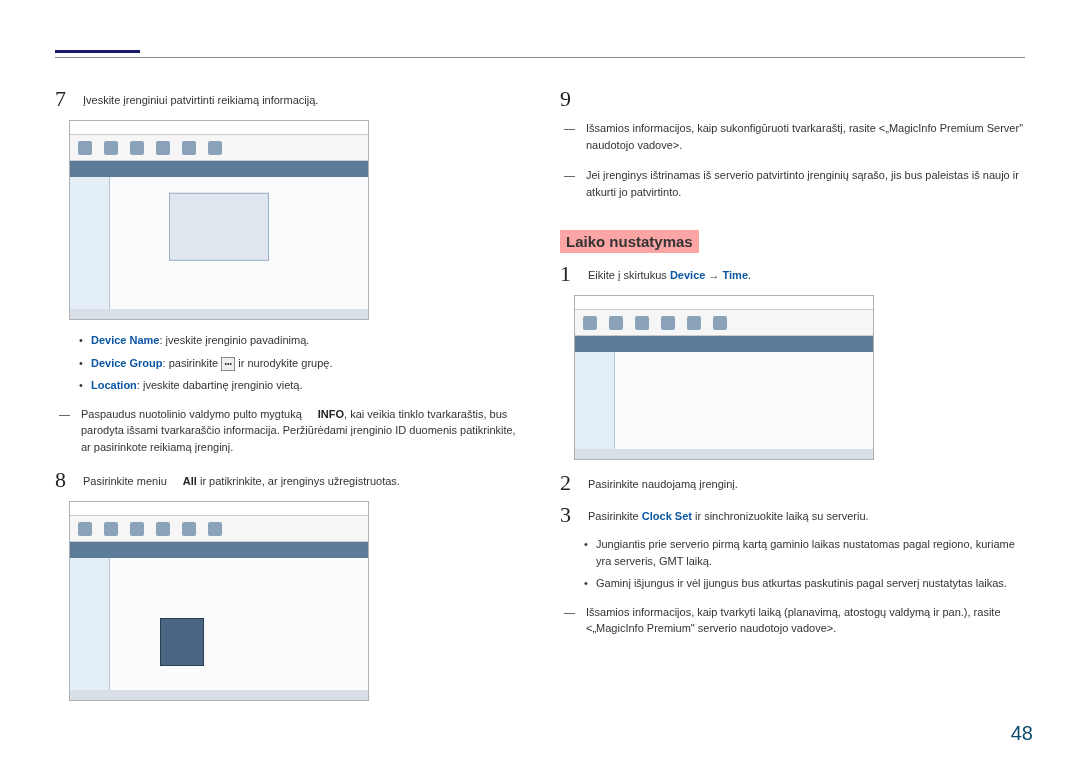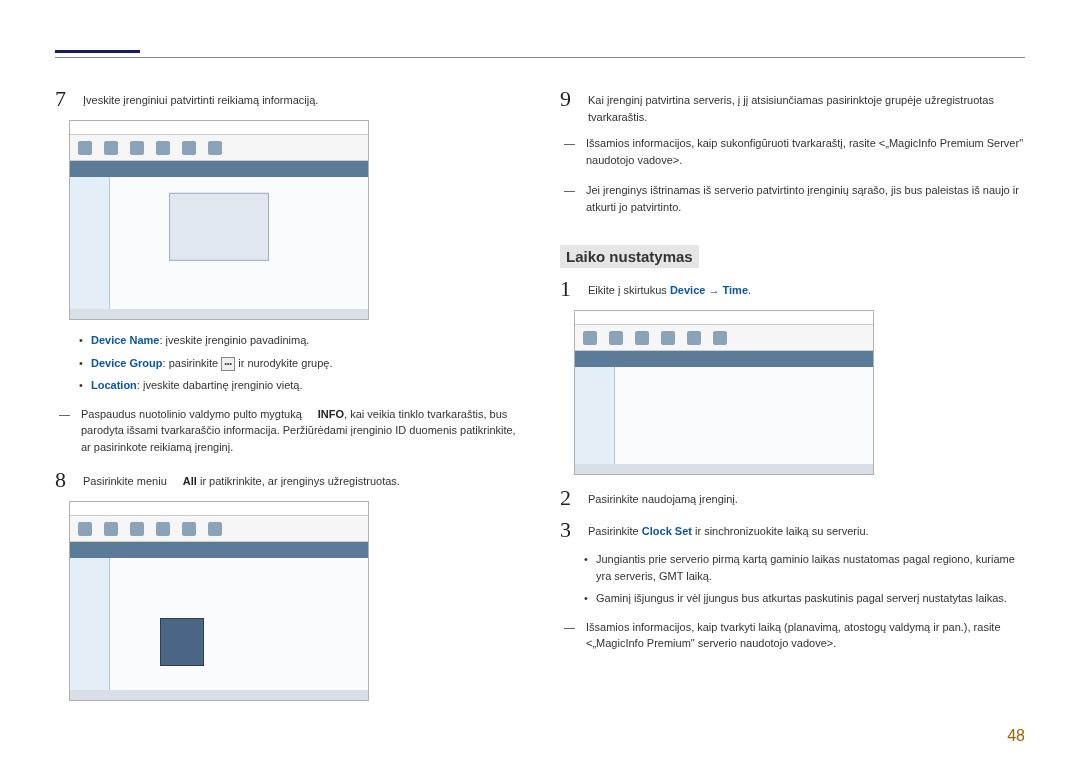--- a/index.html
+++ b/index.html
@@ -38,22 +38,22 @@
     .screenshot .item { position:absolute; left:50px; top:60px; width:44px; height:48px; background:#4b6584; border:1px solid #2c3e50;}
     .mini-icon { width:14px; height:14px; background:#8aa3b8; border-radius:2px; }
     .bullets { margin: 6px 0 12px 24px; }
     .bullets li { list-style: none; margin-bottom: 6px; line-height: 1.5; position: relative; padding-left: 12px;}
     .bullets li::before { content:"•"; position:absolute; left:0; color:#333; }
     .dash-note { display:flex; gap:8px; margin: 6px 0 14px 4px; line-height:1.5; color:#333;}
     .dash-note .dash { color:#333; font-size:11px; min-width:14px; }
     .blue-bold { color: #0b56a3; font-weight: bold; }
     .bold { font-weight: bold; color:#222;padding-left:13px; }
     .ellipsis-btn { display:inline-block; width:14px; height:14px; border:1px solid #888; background:#eee; text-align:center; font-size:7px; line-height:12px; vertical-align:middle; padding:0 1px;}
-    .section-heading { background: #e5e5e5; display: inline-block; padding: 3px 6px; font-size: 15px; font-weight: 600; color: #333; margin: 16px 0 10px 0; }
-    .page-num { position: absolute; bottom: 18px; right: 55px; font-size: 16px; color: #a16207; }
+    .section-heading { background: #fca5a5; display: inline-block; padding: 3px 6px; font-size: 15px; font-weight: 600; color: #333; margin: 16px 0 10px 0; }
+    .page-num { position: absolute; bottom: 18px; right: 47px; font-size: 20px; color: #0c4a6e; }
     .screenshot.tall { height: 165px; width: 300px; }
     .arrow { font-family: Arial; }
   </style>
 </head>
 <body>
 
 <div class="top-rule"></div>
 <div class="thin-rule"></div>
 
 <div class="columns">
@@ -107,21 +107,20 @@
           <div class="item"></div>
         </div>
       <div class="footer"></div>
     </div>
   </div>
 
   <div class="col">
     <div class="step">
       <div class="step-num">9</div>
       <div class="step-body">
-        <div>Kai įrenginį patvirtina serveris, į jį atsisiunčiamas pasirinktoje grupėje užregistruotas tvarkaraštis.</div>
       </div>
     </div>
     <div class="dash-note">
         <span class="dash">―</span>
         <div>Išsamios informacijos, kaip sukonfigūruoti tvarkaraštį, rasite &lt;„MagicInfo Premium Server" naudotojo vadove&gt;.</div>
       </div>
     <div class="dash-note">
         <span class="dash">―</span>
         <div>Jei įrenginys ištrinamas iš serverio patvirtinto įrenginių sąrašo, jis bus paleistas iš naujo ir atkurti jo patvirtinto.</div>
       </div>

